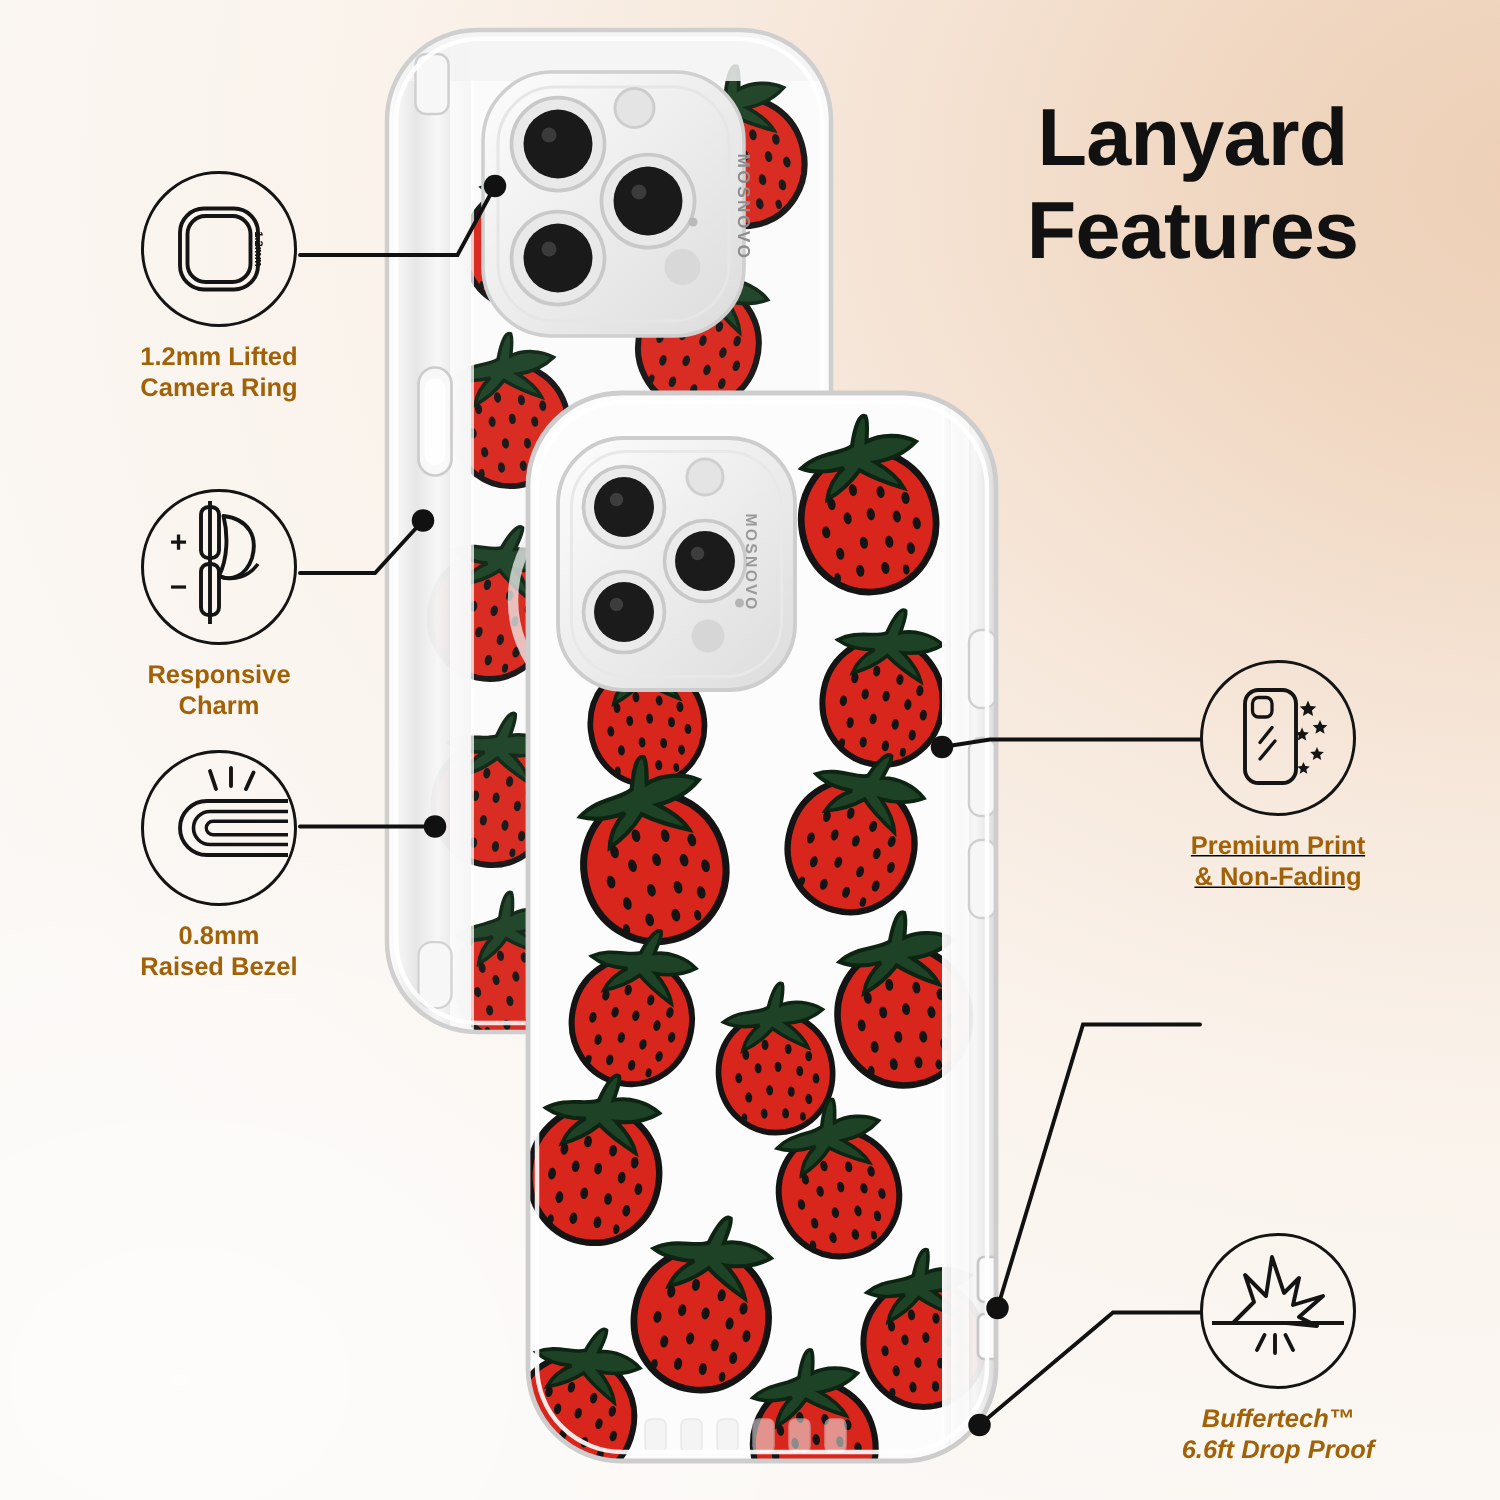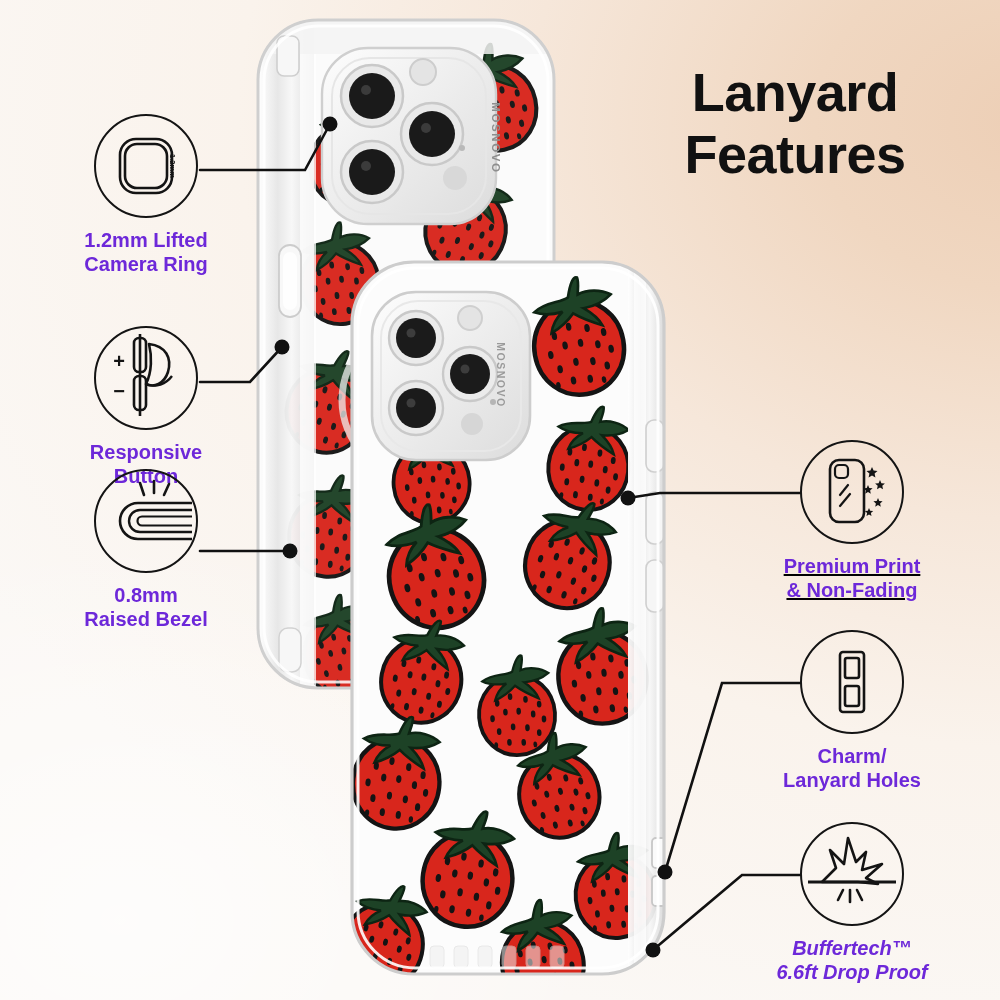--- a/index.html
+++ b/index.html
@@ -21,21 +21,21 @@
       background:radial-gradient(70% 55% at 12% 92%, rgba(255,255,255,.65) 0%, rgba(255,255,255,0) 70%);}
 
   
   .headline{position:absolute;left:600px;top:62px;width:390px;text-align:center;
     color:#111;font-weight:bold;font-size:54px;line-height:1.14;letter-spacing:-.5px;}
   .headline .l2{display:block;}
 
   
   .feat{position:absolute;width:200px;text-align:center;}
   .feat .ico{width:104px;height:104px;margin:0 auto;position:relative;}
-  .feat .cap{margin-top:10px;font-weight:bold;font-size:20px;line-height:1.22;color:#6d28d9;white-space:pre-line;}
+  .feat .cap{margin-top:10px;font-weight:bold;font-size:17px;line-height:1.22;color:#a16207;white-space:pre-line;}
 
   .ring{position:absolute;inset:0;border:2.4px solid #141414;border-radius:50%;box-sizing:border-box;}
 
   svg{display:block;overflow:visible;}
 
   
   .conn{position:absolute;left:0;top:0;width:1000px;height:1000px;pointer-events:none;}
 </style>
 </head>
 <body>
@@ -252,24 +252,24 @@
         <rect x="40" y="12" width="12" height="34" rx="5" fill="none" stroke="#141414" stroke-width="2.6"></rect>
         <rect x="40" y="50" width="12" height="34" rx="5" fill="none" stroke="#141414" stroke-width="2.6"></rect>
         <path d="M46,8 L46,90" stroke="#141414" stroke-width="2.6"></path>
         <path d="M55,18 C72,20 78,32 74,46 C70,58 60,62 52,58 C58,46 58,30 55,18 Z" fill="none" stroke="#141414" stroke-width="2.6" stroke-linejoin="round"></path>
         <path d="M52,58 C62,62 72,58 78,50" fill="none" stroke="#141414" stroke-width="2.4"></path>
         <text x="25" y="42" font-size="20" font-weight="bold" fill="#141414" text-anchor="middle">+</text>
         <text x="25" y="72" font-size="20" font-weight="bold" fill="#141414" text-anchor="middle">−</text>
       </svg>
     </div>
     <div class="cap">Responsive
-Button</div>
-  </div>
-
-  <div class="feat" style="left:46px;top:469px;">
+Charm</div>
+  </div>
+
+  <div class="feat" style="left:46px;top:500px;">
     <div class="ico">
       <div class="ring"></div>
       <svg width="104" height="104" viewBox="0 0 104 104" style="position:absolute;inset:0;">
         <path d="M98,34 L44,34 A18,18 0 0 0 44,70 L98,70" fill="none" stroke="#141414" stroke-width="2.6"></path>
         <path d="M98,41 L46,41 A11,11 0 0 0 46,63 L98,63" fill="none" stroke="#141414" stroke-width="2.4"></path>
         <path d="M98,47.5 L48,47.5 A4.5,4.5 0 0 0 48,56.5 L98,56.5" fill="none" stroke="#141414" stroke-width="2.2"></path>
         <g stroke="#141414" stroke-width="2.6" stroke-linecap="round">
           <path d="M50,26 L46,14"></path>
             <path d="M60,24 L60,12"></path>
             <path d="M70,26 L75,15"></path>
@@ -296,32 +296,20 @@
           <path d="M68,45 l1.3,3 3.3,.3 -2.5,2.2 .7,3.2 -2.8,-1.7 -2.8,1.7 .7,-3.2 -2.5,-2.2 3.3,-.3 z"></path>
           <path d="M78,58 l1.3,3 3.3,.3 -2.5,2.2 .7,3.2 -2.8,-1.7 -2.8,1.7 .7,-3.2 -2.5,-2.2 3.3,-.3 z"></path>
           <path d="M69,68 l1.2,2.7 3,.3 -2.3,2 .6,2.9 -2.5,-1.5 -2.5,1.5 .6,-2.9 -2.3,-2 3,-.3 z"></path>
         </g>
       </svg>
     </div>
     <div class="cap">Premium Print
 &amp; Non-Fading</div>
   </div>
 
-  <div class="feat" style="left:752px;top:630px;">
-    <div class="ico">
-      <div class="ring"></div>
-      <svg width="104" height="104" viewBox="0 0 104 104" style="position:absolute;inset:0;">
-        <rect x="40" y="22" width="24" height="60" rx="3" fill="none" stroke="#141414" stroke-width="2.6"></rect>
-        <rect x="45" y="28" width="14" height="20" rx="2" fill="none" stroke="#141414" stroke-width="2.6"></rect>
-        <rect x="45" y="56" width="14" height="20" rx="2" fill="none" stroke="#141414" stroke-width="2.6"></rect>
-      </svg>
-    </div>
-    <div class="cap">Charm/
-Lanyard Holes</div>
-  </div>
 
   <div class="feat" style="left:752px;top:822px;font-style:italic;">
     <div class="ico">
       <div class="ring"></div>
       <svg width="104" height="104" viewBox="0 0 104 104" style="position:absolute;inset:0;">
         <path d="M22,60 L36,46 L30,28 L44,42 L48,16 L56,40 L66,30 L62,48 L82,42 L66,56 L78,62 L58,60 Z" fill="none" stroke="#141414" stroke-width="2.6" stroke-linejoin="round"></path>
         <path d="M8,60 L96,60" stroke="#141414" stroke-width="2.8"></path>
         <g stroke="#141414" stroke-width="2.6" stroke-linecap="round">
           <path d="M38,78 L43,68"></path>
             <path d="M50,80 L50,68"></path>

